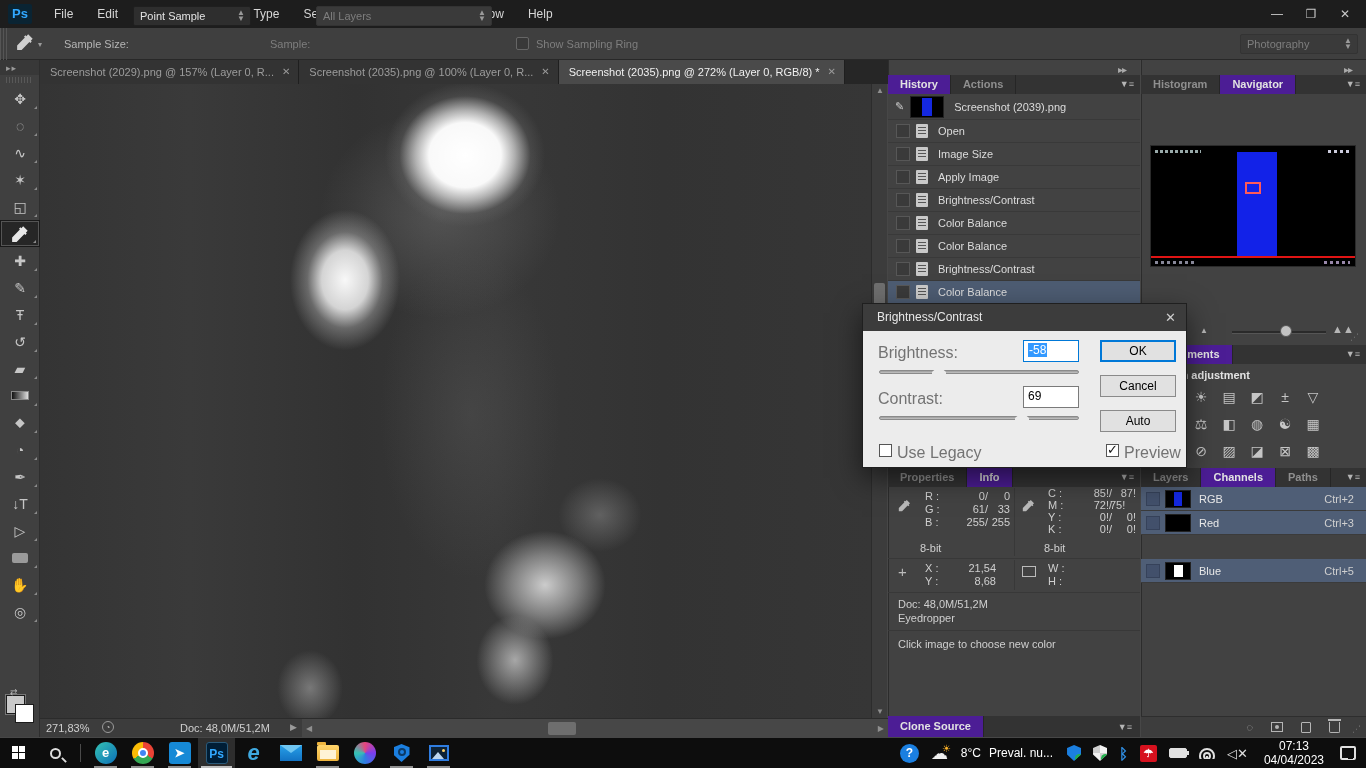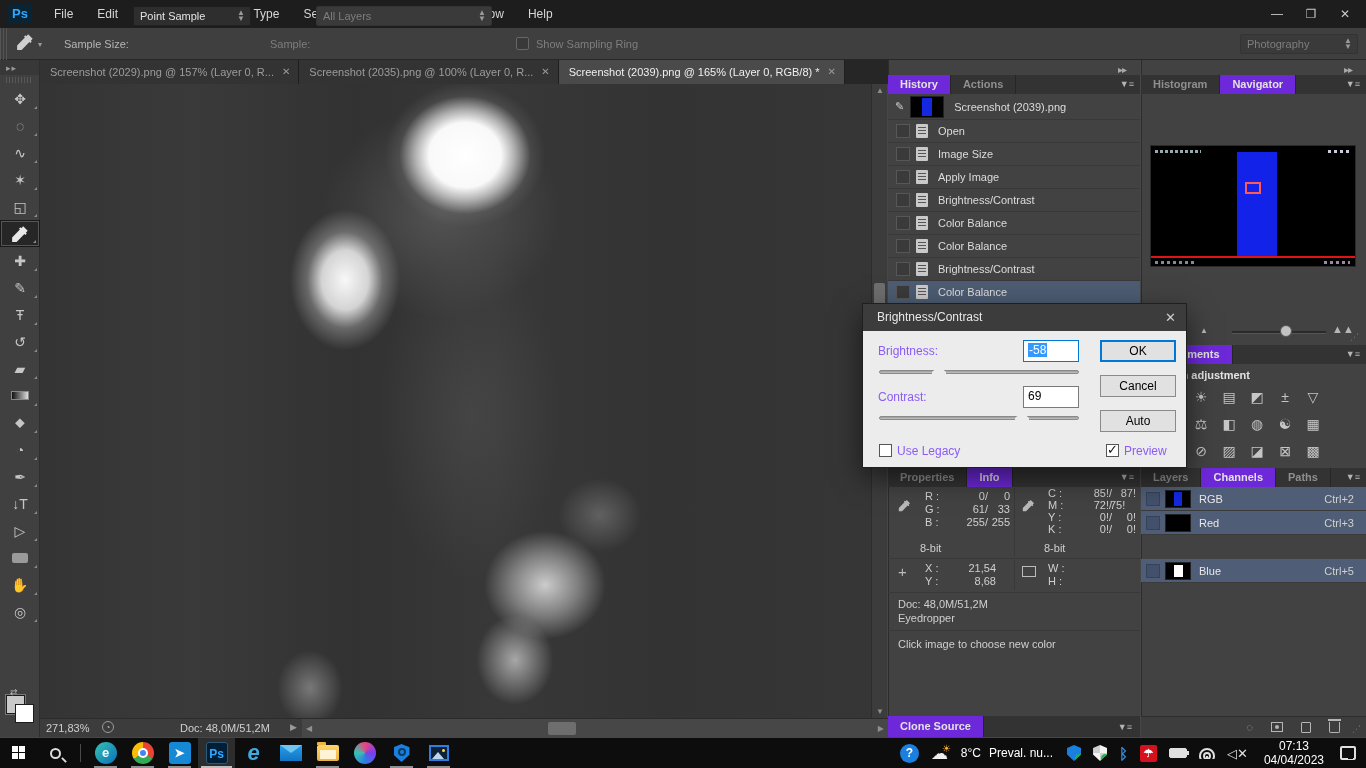--- a/index.html
+++ b/index.html
@@ -67,21 +67,21 @@
   .vthumb { left:2px; top:199px; width:11px; height:26px; background:#6e6e6e; border-radius:2px; position:absolute; }
   #statusbar { left:40px; top:718px; width:848px; height:19px; background:#3c3c3c; border-top:1px solid #2b2b2b;
     color:#cfcfcf; font-size:11px; }
   .hscroll { position:absolute; left:262px; top:0; width:586px; height:19px; background:#474747; }
   .hthumb { position:absolute; left:246px; top:3px; width:28px; height:13px; background:#6e6e6e; border-radius:2px; }
 
   
   .pcol { background:#424242; }
   .ptabs { height:19px; background:#303030; display:flex; }
   .ptab { padding:0 12px; font-size:11px; font-weight:bold; line-height:19px; color:#8f8f8f; background:#333; border-right:1px solid #262626; }
-  .ptab.active { background:#6d28d9; color:#e2e2e2;text-align:center; }
+  .ptab.active { background:#4c1d95; color:#e2e2e2;text-align:center; }
   .pmenu { position:absolute; right:6px; top:4px; color:#b5b5b5; font-size:9px; }
   .collapse { position:absolute; color:#aaa; font-size:10px; letter-spacing:-1px; }
   .hrow { position:absolute; left:0; width:252px; height:23px; border-bottom:1px solid #393939;
     display:flex; align-items:center; color:#dcdcdc; font-size:11px; }
   .hrow.sel { background:#4d5c72; }
   .hwell { width:14px; height:14px; background:#3a3a3a; border:1px solid #575757; margin:0 6px 0 8px; }
   .doc-ico { width:12px; height:14px; background:#c9c9c9; margin-right:10px; position:relative; border-radius:1px; }
   .doc-ico:before { content:""; position:absolute; left:2px; top:3px; right:2px; height:1px; background:#555;
     box-shadow:0 3px 0 #555, 0 6px 0 #555; }
   .eye { width:13px; height:9px; border:1px solid #d8d8d8; border-radius:50%; position:relative; }
@@ -94,21 +94,21 @@
   .adj-ico { width:24px; height:20px; color:#c6c6c6; font-size:14px; text-align:center; line-height:20px; }
   .info-txt { color:#cfcfcf; font-size:11px; }
   .divh { position:absolute; background:#383838; height:1px; }
   .divv { position:absolute; background:#383838; width:1px; }
 
   
   #dialog { left:862px; top:303px; width:325px; height:165px; background:#ececec; border:1px solid #1f1f1f;
     box-shadow:0 10px 26px rgba(0,0,0,.55); z-index:50; }
   #dlg-title { height:27px; background:#3c3c3c; color:#e8e8e8; font-size:12px; line-height:27px; padding-left:14px; }
   #dlg-close { position:absolute; right:10px; top:0; color:#cfcfcf; font-size:13px; line-height:27px; }
-  .dlg-label { position:absolute; color:#8b5cf6; font-size:12px; }
+  .dlg-label { position:absolute; color:#737373; font-size:16px; }
   .dlg-input { position:absolute; width:56px; height:22px; background:#fff; border:1px solid #7a7a7a;
     font-size:12px; text-align:left; padding:2px 4px; color:#000; }
   .dlg-input.focus { border:1px solid #0078d7; }
   .sel-text { background:#3399ff; color:#fff; padding:0 1px; }
   .dlg-btn { position:absolute; width:76px; height:22px; background:#e1e1e1; border:1px solid #8a8a8a;
     color:#000; font-size:12px; text-align:center; line-height:20px; }
   .dlg-btn.default { border:2px solid #0078d7; line-height:18px; }
   .slider-track { position:absolute; width:200px; height:4px; border-radius:2px;
     background:linear-gradient(#9a9a9a,#c4c4c4); border:1px solid #8a8a8a; }
   .slider-thumb { position:absolute; width:14px; height:16px; background:#ececec;
@@ -265,21 +265,21 @@
   <div id="tabbar" class="abs">
     <div class="doctab">
       <span>Screenshot (2029).png @ 157% (Layer 0, R...</span>
       <span class="tab-close">✕</span>
     </div>
     <div class="doctab">
       <span>Screenshot (2035).png @ 100% (Layer 0, R...</span>
       <span class="tab-close">✕</span>
     </div>
     <div class="doctab active">
-      <span>Screenshot (2039).png @ 165% (Layer 0, RGB/8) *</span>
+      <span>Screenshot (2035).png @ 272% (Layer 0, RGB/8) *</span>
       <span class="tab-close">✕</span>
     </div>
   </div>
 
   <div id="canvas" class="abs"></div>
   <div class="vscroll abs">
     <div class="scroll-arrow" style="position:absolute;top:2px">▲</div>
     <div class="vthumb"></div>
     <div class="scroll-arrow" style="position:absolute;bottom:2px">▼</div>
   </div>

